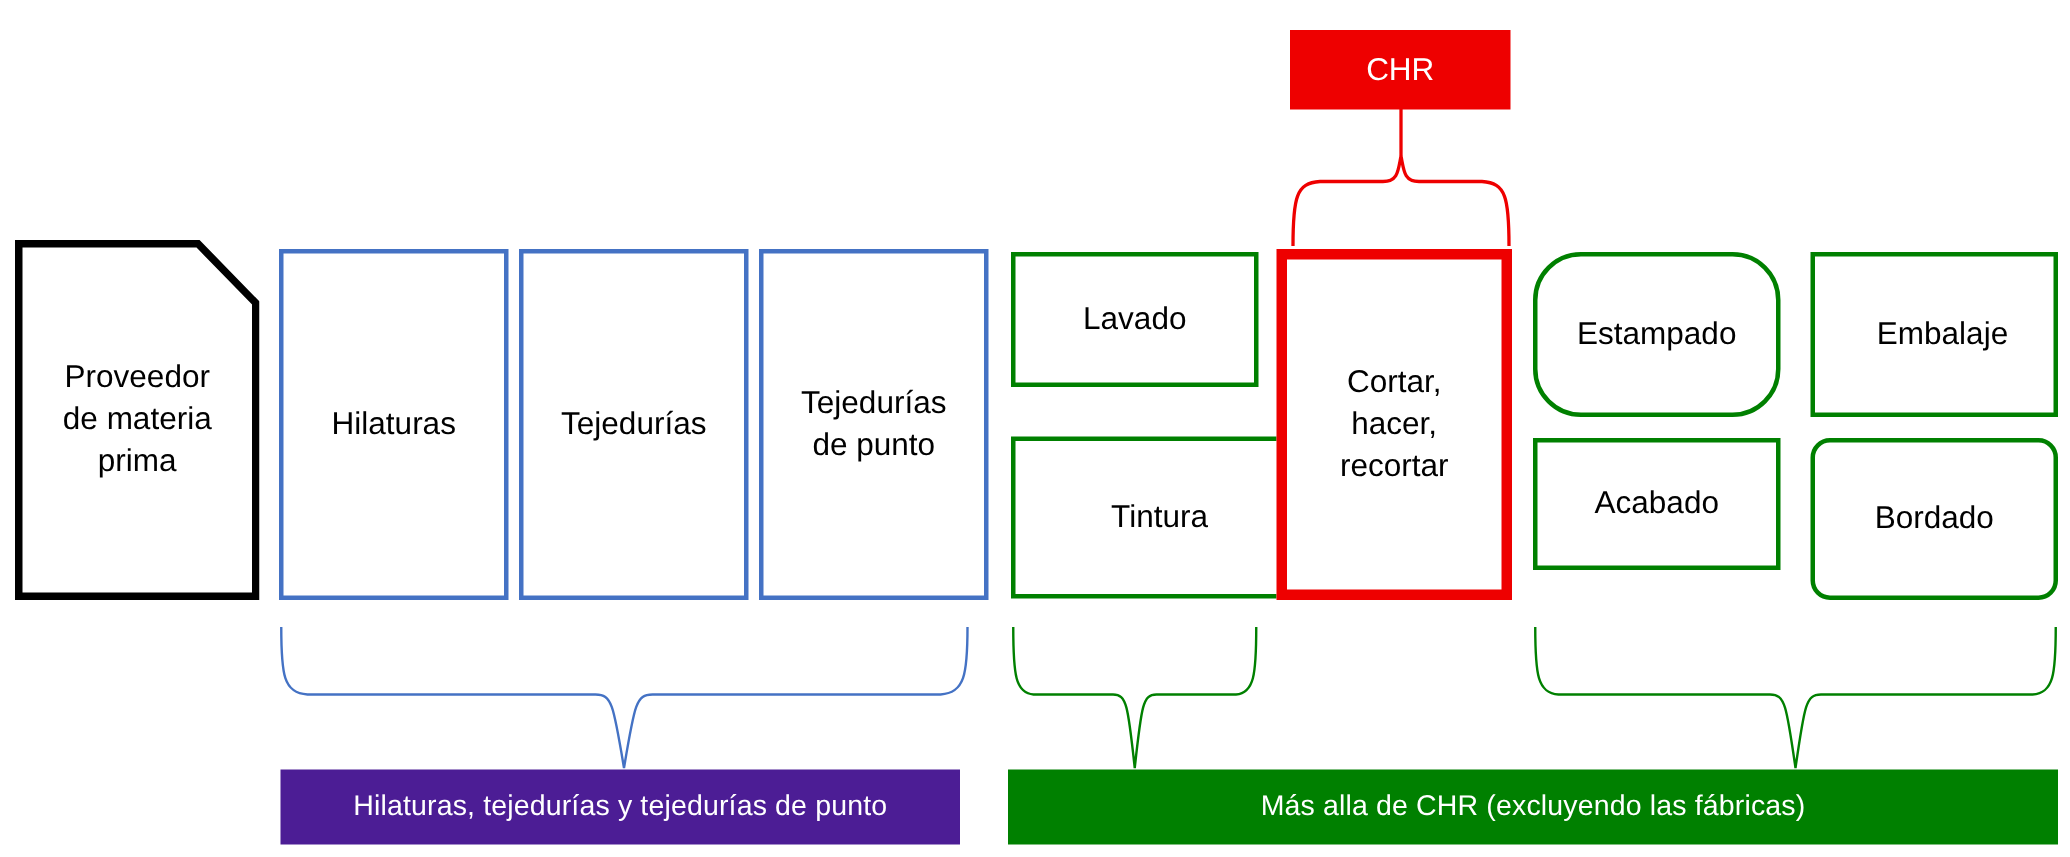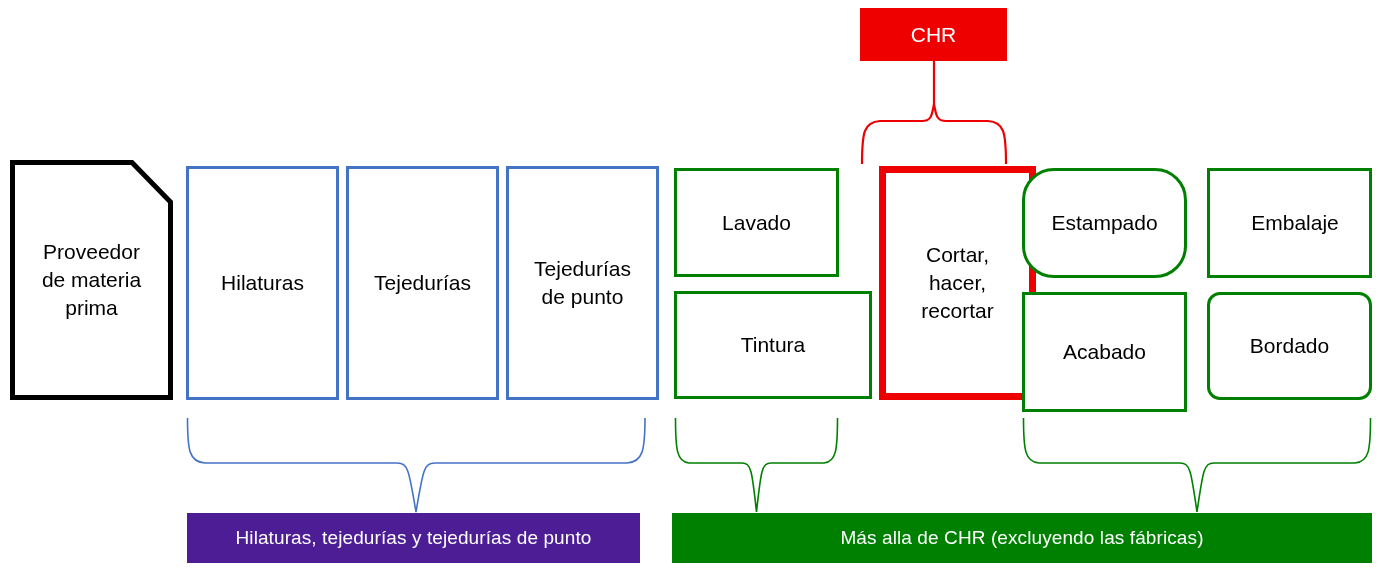--- a/index.html
+++ b/index.html
@@ -26,21 +26,21 @@
     justify-content: center;
     text-align: center;
     color: #000000;
     font-size: 21px;
     line-height: 1.32;
     white-space: pre-line;
     padding: 2px 6px;
   }
   .node.blue   { border: 3px solid #4472C4; }
   .node.green  { border: 3px solid #008000; }
-  .node.redbox { border: 7px solid #EE0000; margin-left: 28px; }
+  .node.redbox { border: 7px solid #EE0000; }
   .node.doc    { border: none; background: transparent; }
 
   .doc-shape {
     position: absolute;
     inset: 0;
   }
   .doc-label {
     position: relative;
     z-index: 2;
   }
@@ -62,20 +62,21 @@
   .chip {
     position: absolute;
     box-sizing: border-box;
     display: flex;
     align-items: center;
     justify-content: center;
     text-align: center;
     color: #ffffff;
     font-size: 21px;
     background: #EE0000;
+    margin-top: 12px;
   }
 
   .brace-svg {
     position: absolute;
     overflow: visible;
   }
   .brace-svg path { fill: none; }
 </style>
 </head>
 <body>
@@ -112,21 +113,21 @@
 
   <div class="node blue" style="left:346px; top:166px; width:153px; height:234px;">
     <span>Tejedurías</span>
   </div>
 
   <div class="node blue" style="left:506px; top:166px; width:153px; height:234px;">
     <span>Tejedurías
 de punto</span>
   </div>
 
-  <div class="node green" style="left:674px; top:168px; width:165px; height:109px;">
+  <div class="node green" style="left:674px; top:168px; width:165px; height:90px;">
     <span>Lavado</span>
   </div>
 
   <div class="node green" style="left:674px; top:291px; width:198px; height:108px;">
     <span>Tintura</span>
   </div>
 
   <div class="node redbox" style="left:851px; top:166px; width:157px; height:234px;">
     <span>Cortar,
 hacer,
@@ -134,21 +135,21 @@
   </div>
 
   <div class="node green" style="left:1022px; top:168px; width:165px; height:110px;border-radius:32px;">
     <span>Estampado</span>
   </div>
 
   <div class="node green" style="left:1207px; top:168px; width:165px; height:110px;padding-left:17px;">
     <span>Embalaje</span>
   </div>
 
-  <div class="node green" style="left:1022px; top:292px; width:165px; height:120px;">
+  <div class="node green" style="left:1022px; top:292px; width:165px; height:88px;">
     <span>Acabado</span>
   </div>
 
   <div class="node green" style="left:1207px; top:292px; width:165px; height:108px;border-radius:13px;">
     <span>Bordado</span>
   </div>
 
   <svg class="brace-svg" style="left:186px; top:418px;" width="461" height="95" viewBox="0 0 461 95">
     <path d="M 1.5 0
              C 1.5 32, 3 44, 19 45

